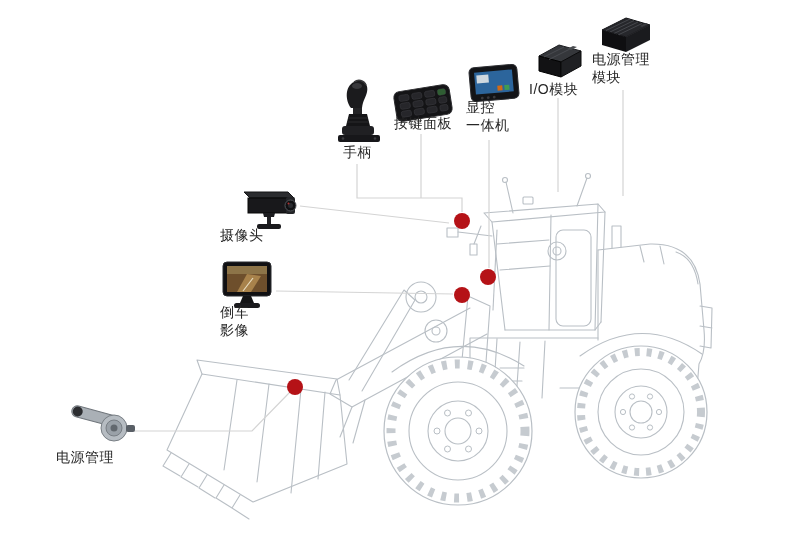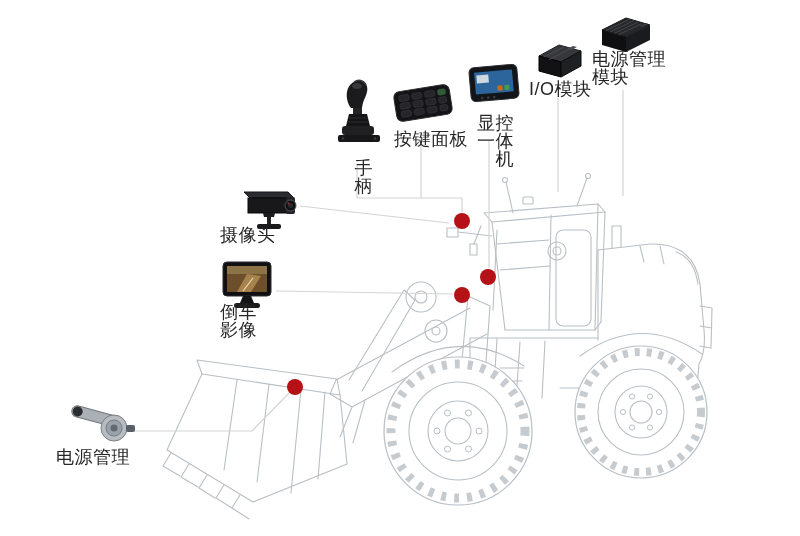--- a/index.html
+++ b/index.html
@@ -4,24 +4,24 @@
 <style>
   html,body{margin:0;padding:0;background:#fff;}
   .canvas{
     position:relative;width:800px;height:536px;background:#ffffff;overflow:hidden;
     font-family:"Liberation Sans",sans-serif;
   }
   .layer{position:absolute;left:0;top:0;}
   .comp-icon{position:absolute;}
   .label{
     position:absolute;
-    font-size:18px;line-height:18px;color:#262626;
+    font-size:14px;line-height:18px;color:#262626;
     white-space:pre-line;letter-spacing:.5px;
   }
-  .label.center{text-align:right;margin-top:16px;}
+  .label.center{text-align:left;}
 </style>
 </head>
 <body>
 
 <div class="canvas">
 
   <svg class="layer" width="800" height="536" viewBox="0 0 800 536">
 
     <g stroke="#b9bfc5" fill="none" stroke-width="1.1" stroke-linejoin="round" stroke-linecap="round">
 
@@ -215,21 +215,21 @@
       <circle cx="44" cy="14.5" r="3" fill="#ffffff" stroke="#70767c"></circle>
       <circle cx="10" cy="14.5" r="5" fill="#2c2d30"></circle>
     </g>
     <circle cx="46" cy="32" r="13" fill="#b6bcc2" stroke="#787e84"></circle>
     <circle cx="46" cy="32" r="8" fill="#9aa1a8" stroke="#787e84"></circle>
     <circle cx="46" cy="32" r="3.5" fill="#62686e"></circle>
     <rect x="58" y="29" width="9" height="7" rx="2" fill="#595f66"></rect>
   </svg>
 
   <div class="label center" style="left:343px;top:143px;width:30px">手柄</div>
-  <div class="label" style="left:394px;top:130px">按键面板</div>
+  <div class="label" style="left:394px;top:114px">按键面板</div>
   <div class="label center" style="left:466px;top:98px;width:48px">显控
 一体机</div>
   <div class="label" style="left:529px;top:80px">I/O模块</div>
   <div class="label" style="left:592px;top:50px">电源管理
 模块</div>
   <div class="label" style="left:220px;top:226px">摄像头</div>
   <div class="label" style="left:220px;top:303px">倒车
 影像</div>
   <div class="label" style="left:56px;top:448px">电源管理</div>
 

